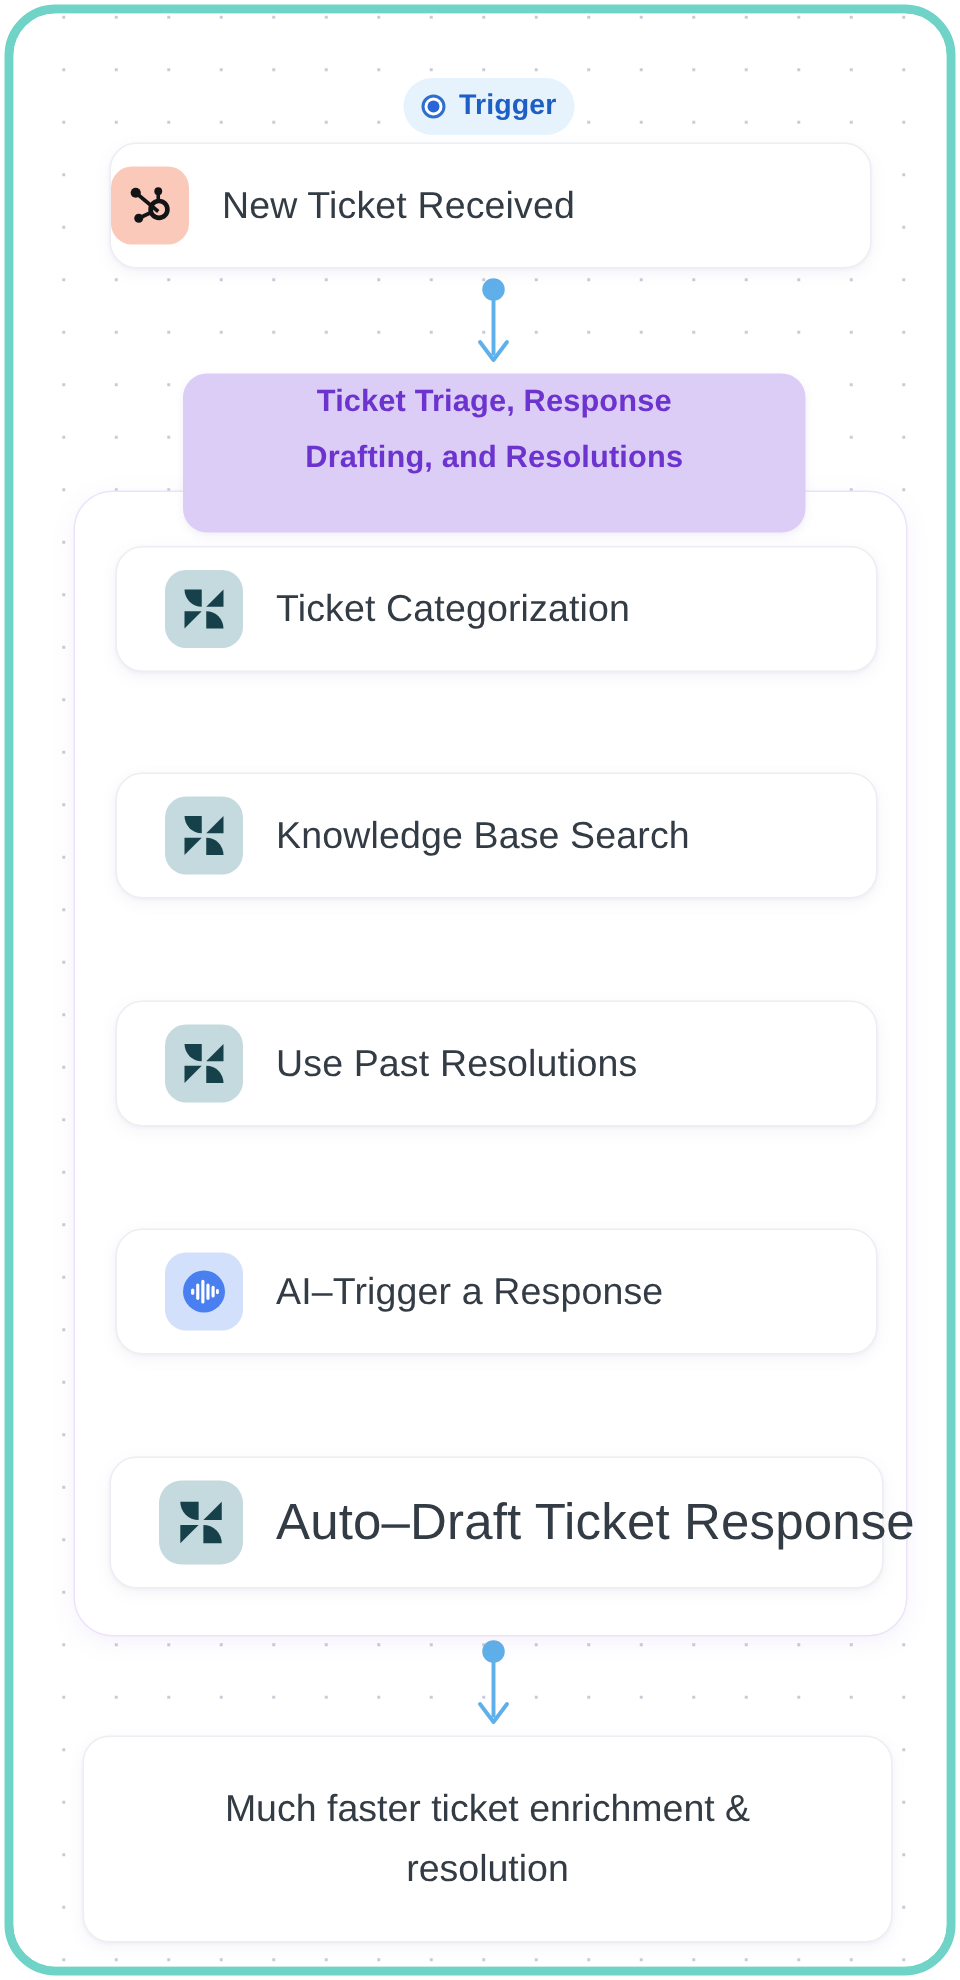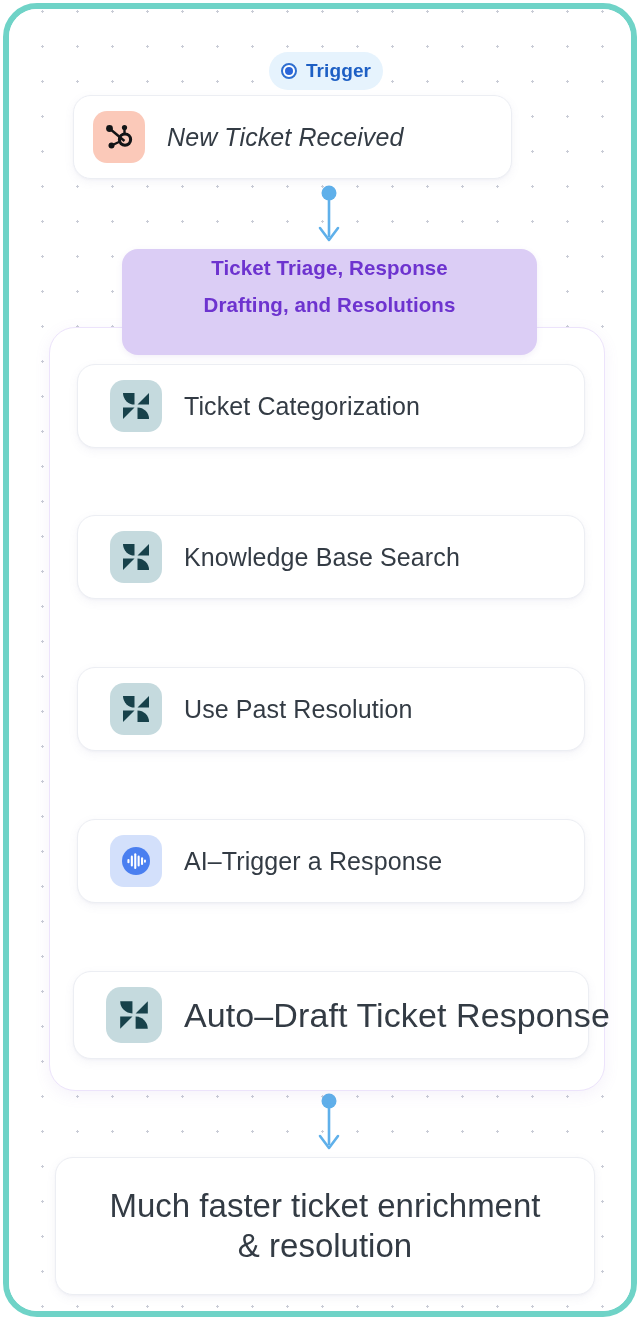--- a/index.html
+++ b/index.html
@@ -85,27 +85,25 @@
     font-size: 19px;
     font-weight: 700;
     color: #1d5fc4;
     letter-spacing: .1px;
   }
 
   
   .trigger-card {
     left: 64px;
     top: 86px;
-    width: 439px;
+    width: 508px;
     height: 84px;
     display: flex;
     align-items: center;
-    padding-left: 19px;
     z-index: 5;
-    font-style: italic;
   }
 
   
   .icon-tile {
     width: 52px;
     height: 52px;
     border-radius: 14px;
     display: flex;
     align-items: center;
     justify-content: center;
@@ -187,21 +185,21 @@
     top: 1148px;
     width: 540px;
     height: 138px;
     display: flex;
     align-items: center;
     justify-content: center;
     text-align: center;
     z-index: 5;
   }
   .outcome-text {
-    font-size: 33px;
+    font-size: 25px;
     line-height: 40px;
     color: #333b44;
     padding: 0 44px;
   }
 
   
   .arrow {
     position: absolute;
     z-index: 3;
   }
@@ -285,21 +283,21 @@
 
   <div class="card step-card" style="top:658px;">
     <span class="icon-tile zendesk">
       <svg width="32" height="32" viewBox="0 0 32 32" aria-hidden="true">
         <path d="M14.5 3 H3 A11.5 11.5 0 0 0 14.5 14.5 Z" fill="#17414a"></path>
         <path d="M17.5 14.5 L29 3 V14.5 Z" fill="#17414a"></path>
         <path d="M14.5 17.5 L3 29 V17.5 Z" fill="#17414a"></path>
         <path d="M17.5 29 H29 A11.5 11.5 0 0 0 17.5 17.5 Z" fill="#17414a"></path>
       </svg>
     </span>
-    <span class="node-label">Use Past Resolution</span>
+    <span class="node-label">Use Past Resolutions</span>
   </div>
 
   <svg class="arrow" style="left:300px; top:746px;" width="40" height="58">
     <circle cx="20" cy="8" r="7.5" fill="#5fb0ea"></circle>
     <line x1="20" y1="8" x2="20" y2="48" stroke="#5fb0ea" stroke-width="2.6"></line>
     <path d="M11 39 L20 51 L29 39" fill="none" stroke="#5fb0ea" stroke-width="2.6" stroke-linecap="round" stroke-linejoin="round"></path>
   </svg>
 
   <div class="card step-card" style="top:810px;">
     <span class="icon-tile ai">

